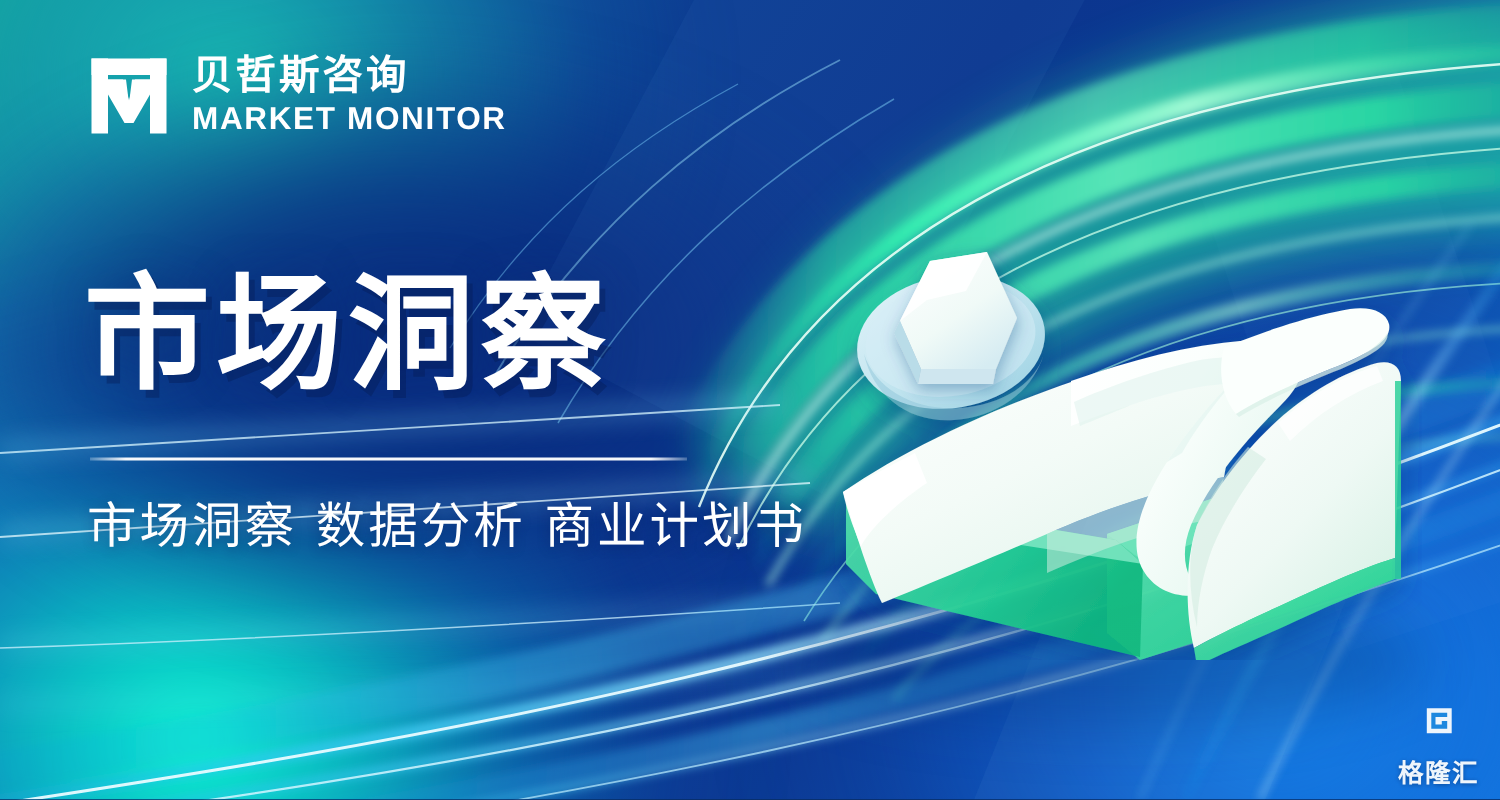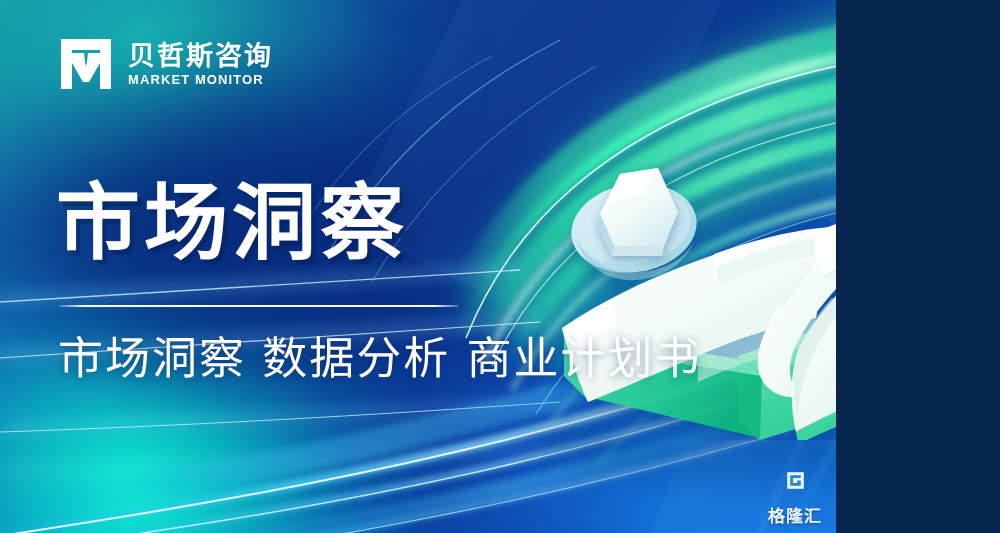--- a/index.html
+++ b/index.html
@@ -8,21 +8,21 @@
     padding: 0;
     background: #06264f;
   }
   body {
     font-family: "Liberation Sans", "DejaVu Sans", sans-serif;
   }
 
   
   .banner {
     position: relative;
-    width: 836px;
+    width: 1000px;
     height: 533px;
     overflow: hidden;
     background: #0d3a8c;
     user-select: none;
   }
 
   
   .bg-base {
     position: absolute;
     inset: 0;
@@ -137,21 +137,21 @@
   }
   .logo-cn {
     font-size: 27px;
     font-weight: 700;
     color: #ffffff;
     letter-spacing: 2px;
     line-height: 1.05;
     font-family: "DejaVu Sans", "Liberation Sans", sans-serif;
   }
   .logo-en {
-    font-size: 13px;
+    font-size: 21px;
     font-weight: 700;
     color: #ffffff;
     letter-spacing: 1.1px;
     line-height: 1.05;
     font-family: "Liberation Sans", sans-serif;
   }
 
   
   .headline {
     position: absolute;
@@ -183,21 +183,21 @@
         rgba(255,255,255,0.25) 100%);
   }
 
   
   .subtitle {
     position: absolute;
     left: 58px;
     top: 330px;
     z-index: 30;
     font-family: "DejaVu Sans", "Liberation Sans", sans-serif;
-    font-size: 45px;
+    font-size: 33px;
     font-weight: 400;
     color: #ffffff;
     letter-spacing: 2px;
     line-height: 1.3;
     white-space: nowrap;
     text-shadow: 0 1px 8px rgba(6,30,90,0.45);
   }
 
   
   .book {

